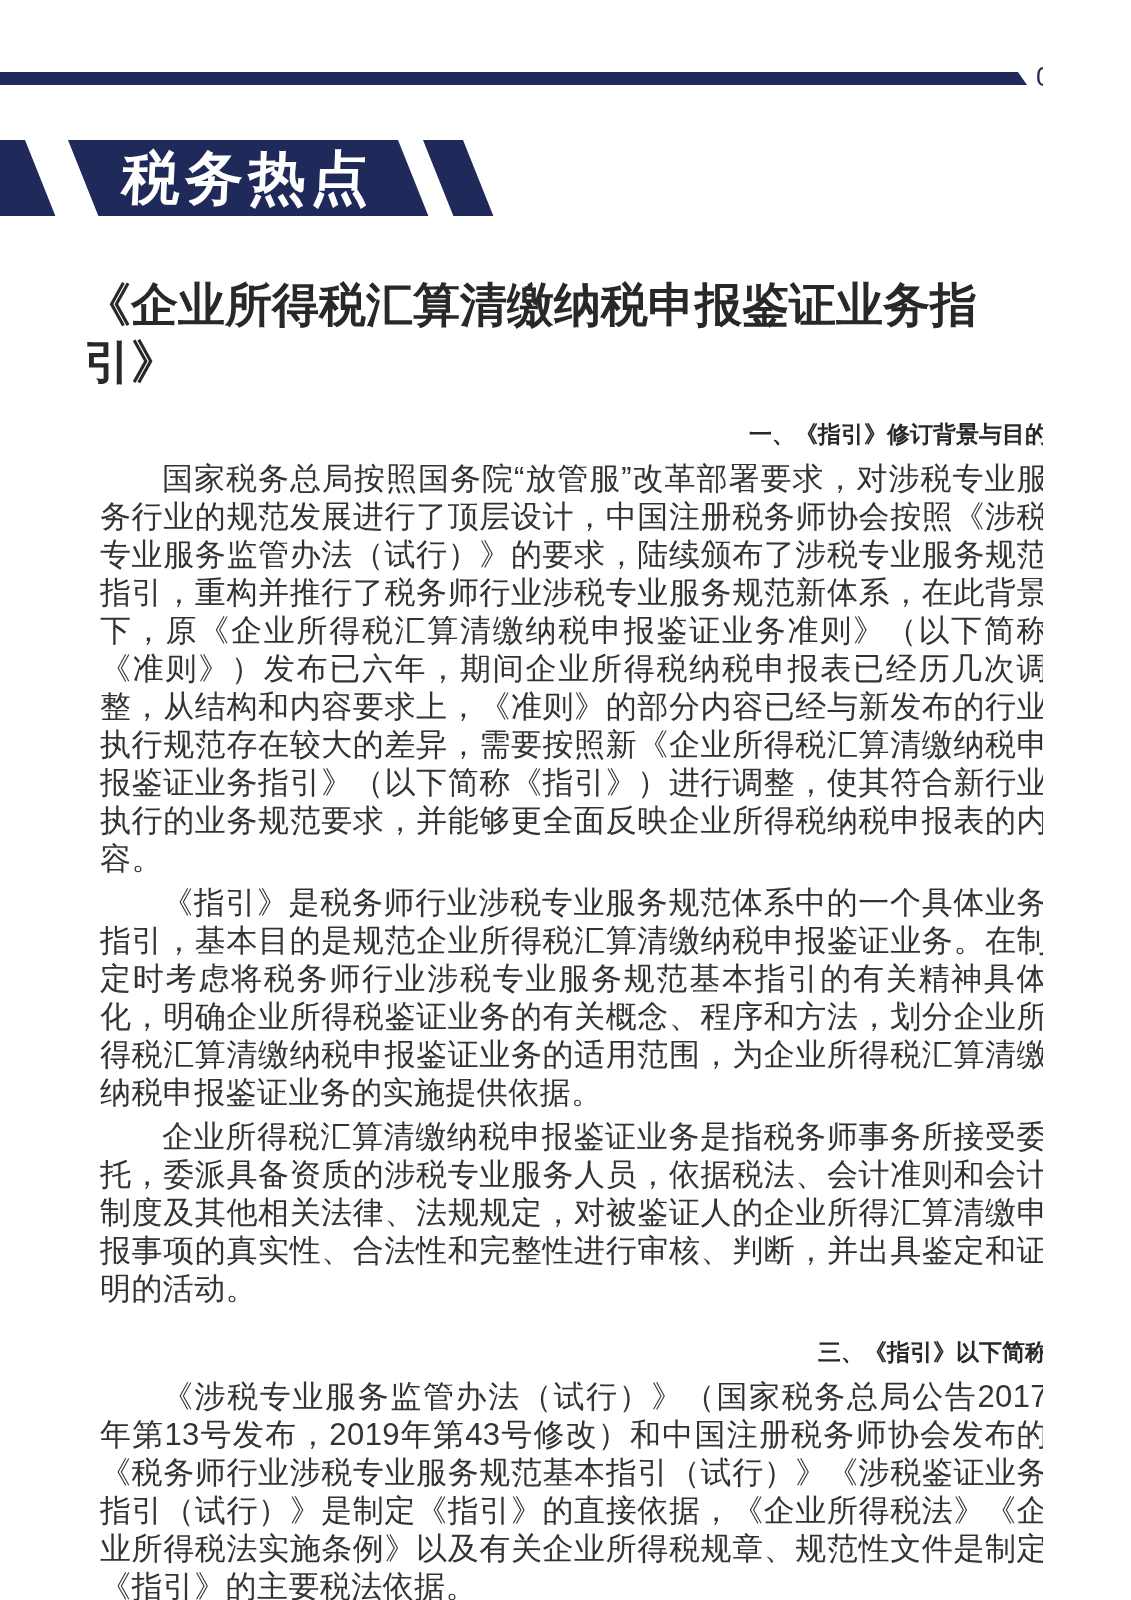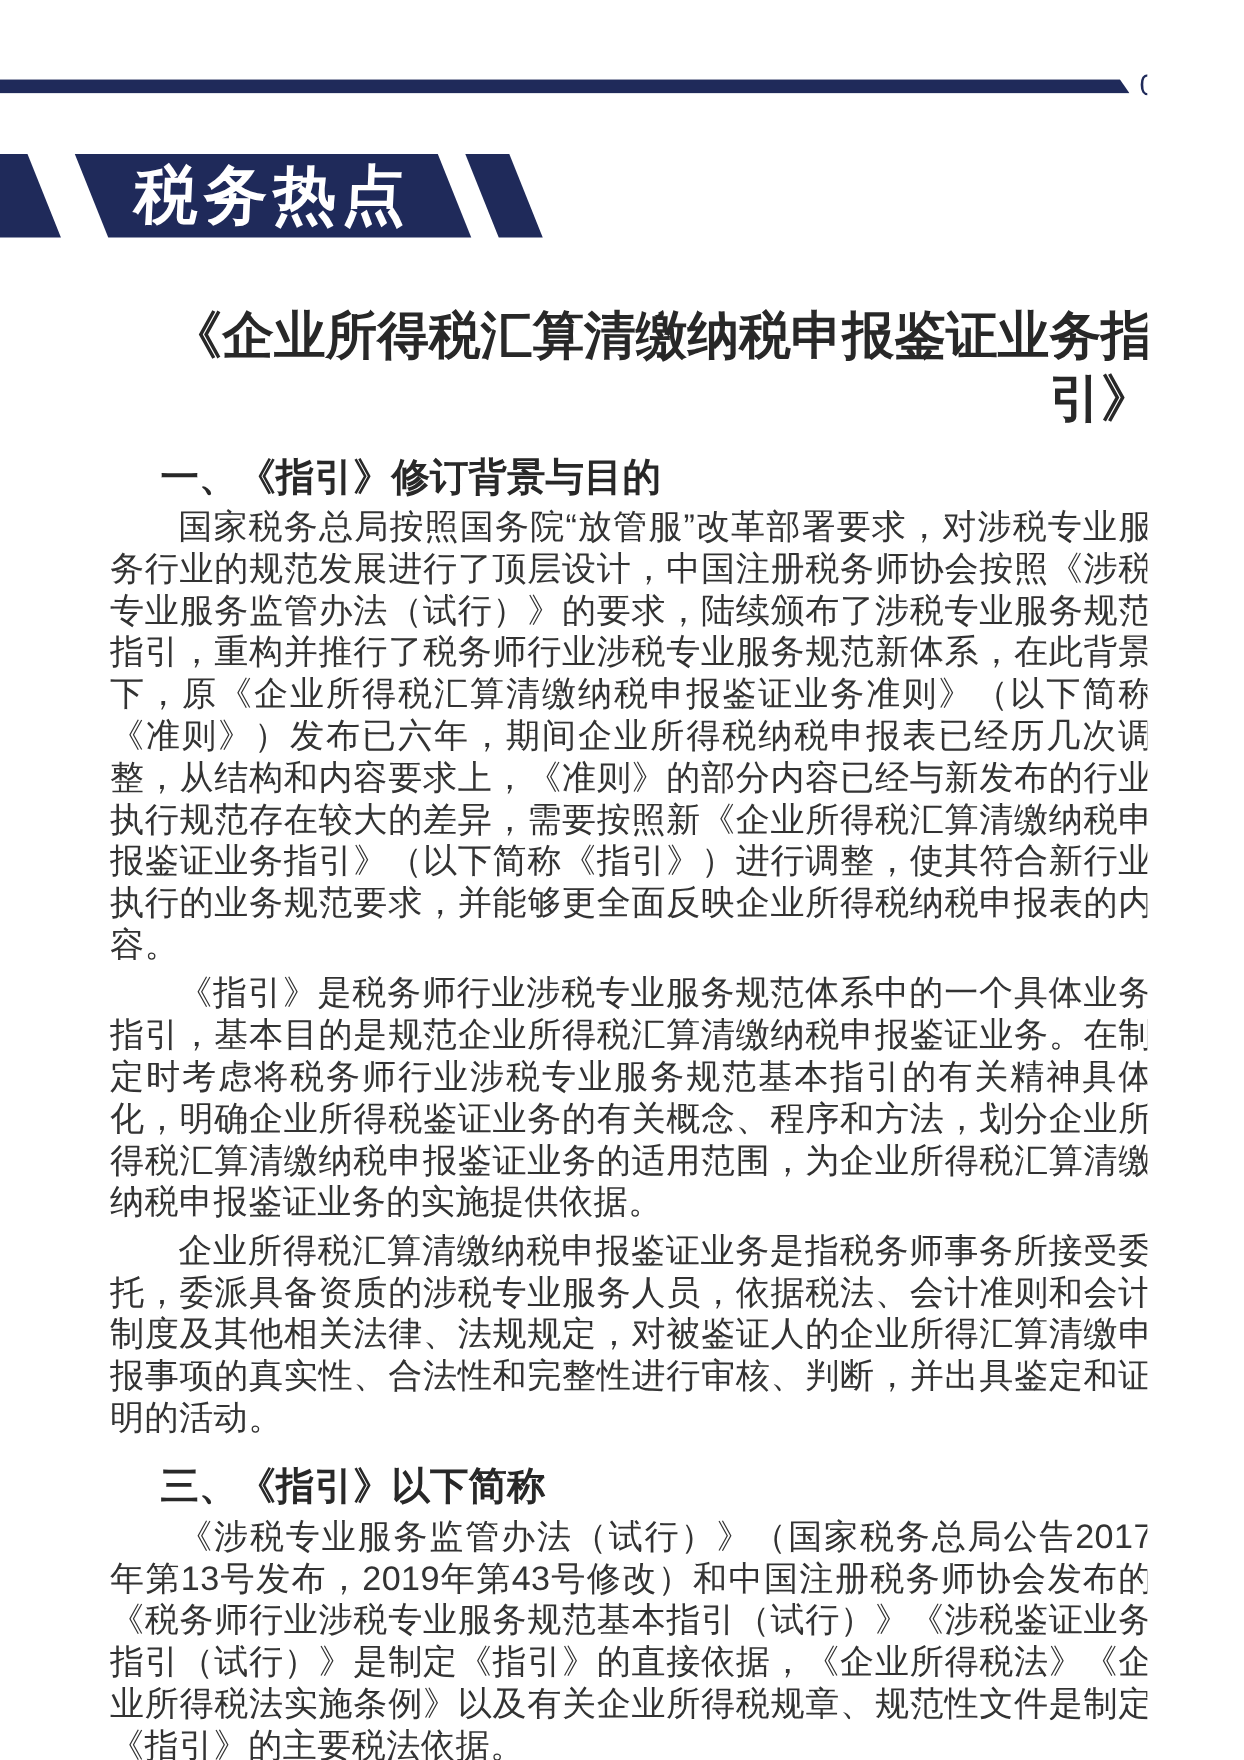--- a/index.html
+++ b/index.html
@@ -50,28 +50,28 @@
   .banner-stripe{
     position:absolute;left:423px;top:0;width:40px;height:76px;
     background:#1f2a5a;
     transform:skewX(21.8deg);transform-origin:top left;
   }
 
   
   .content{position:absolute;left:84px;top:268px;width:964px;color:#2e2e2e;}
   .title{
     margin:8px 0 0 0;
-    text-align:right;font-size:47px;line-height:57px;
+    text-align:left;font-size:47px;line-height:57px;
     font-weight:700;color:#282828;
   }
   .title-line{display:block;}
   .sec-heading{
     margin:24px 0 6px 0;
     padding-left:62px;
-    font-size:35px;line-height:40px;font-weight:700;color:#282828;
+    font-size:23px;line-height:40px;font-weight:700;color:#282828;text-align:right;
   }
   .para{
     margin:0 0 6px 16px;
     font-size:31px;line-height:38px;letter-spacing:0.4px;
     text-align:justify;text-indent:2em;color:#333333;
   }
 </style>
 </head>
 <body>
 

